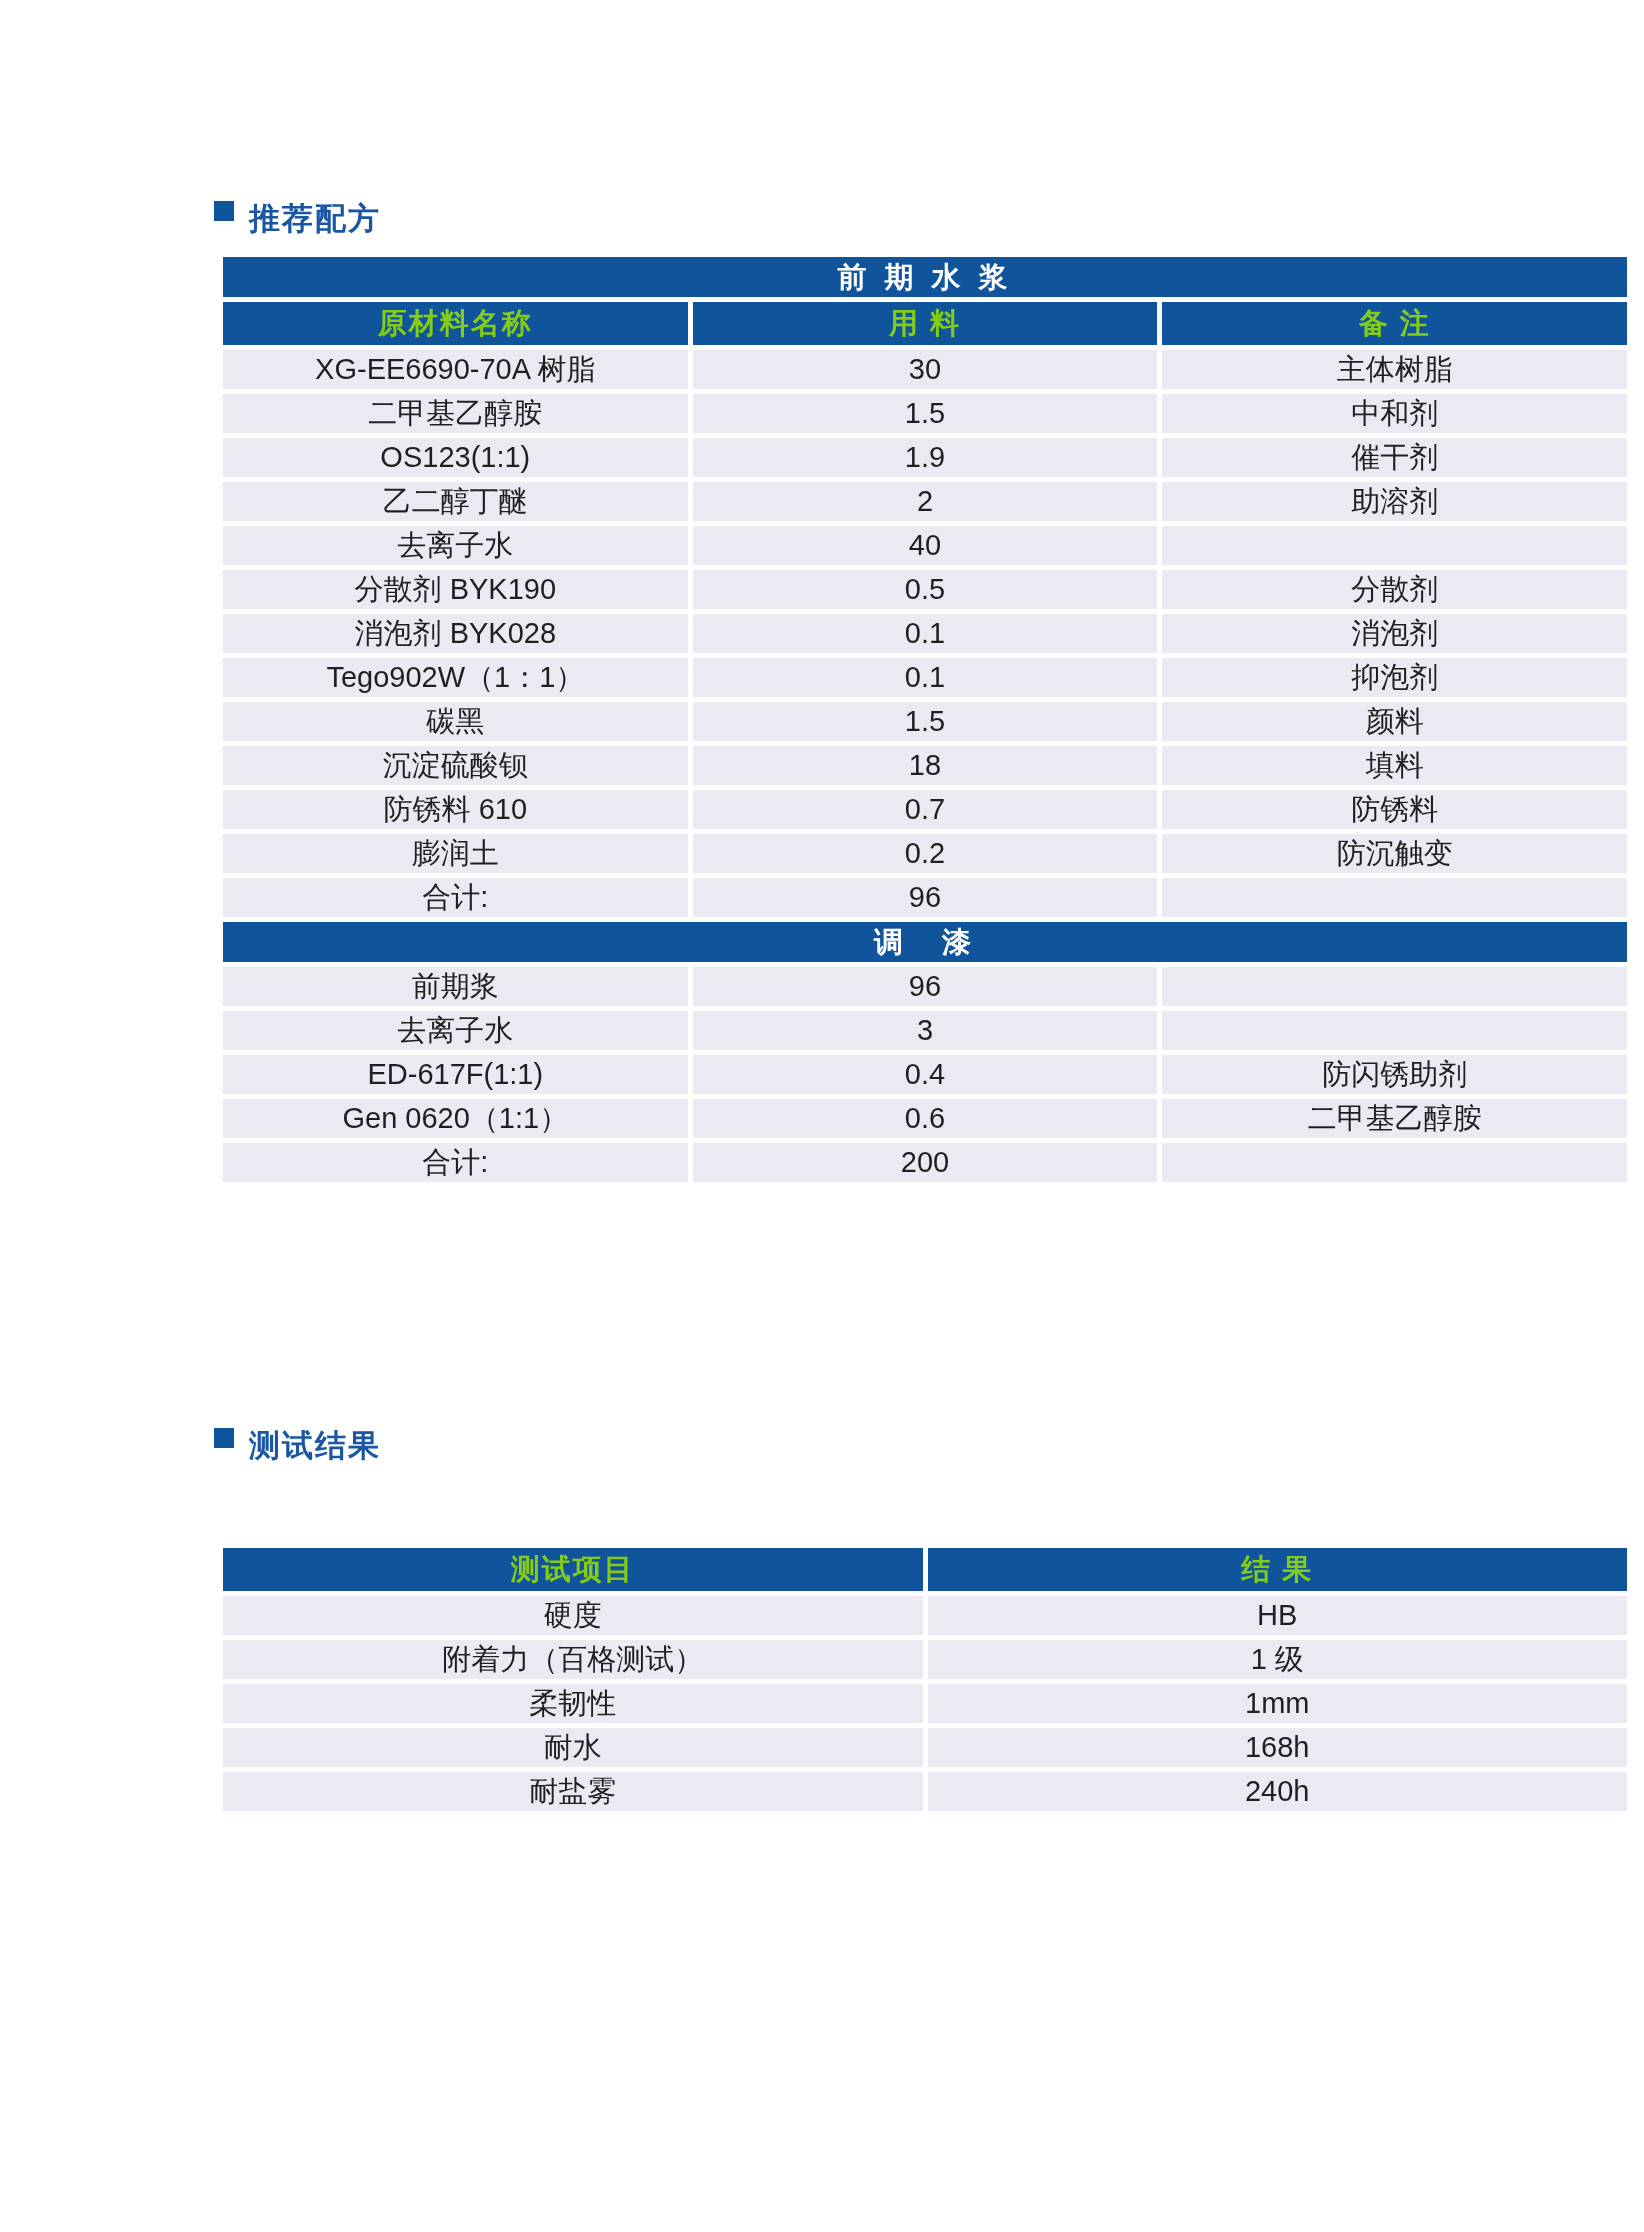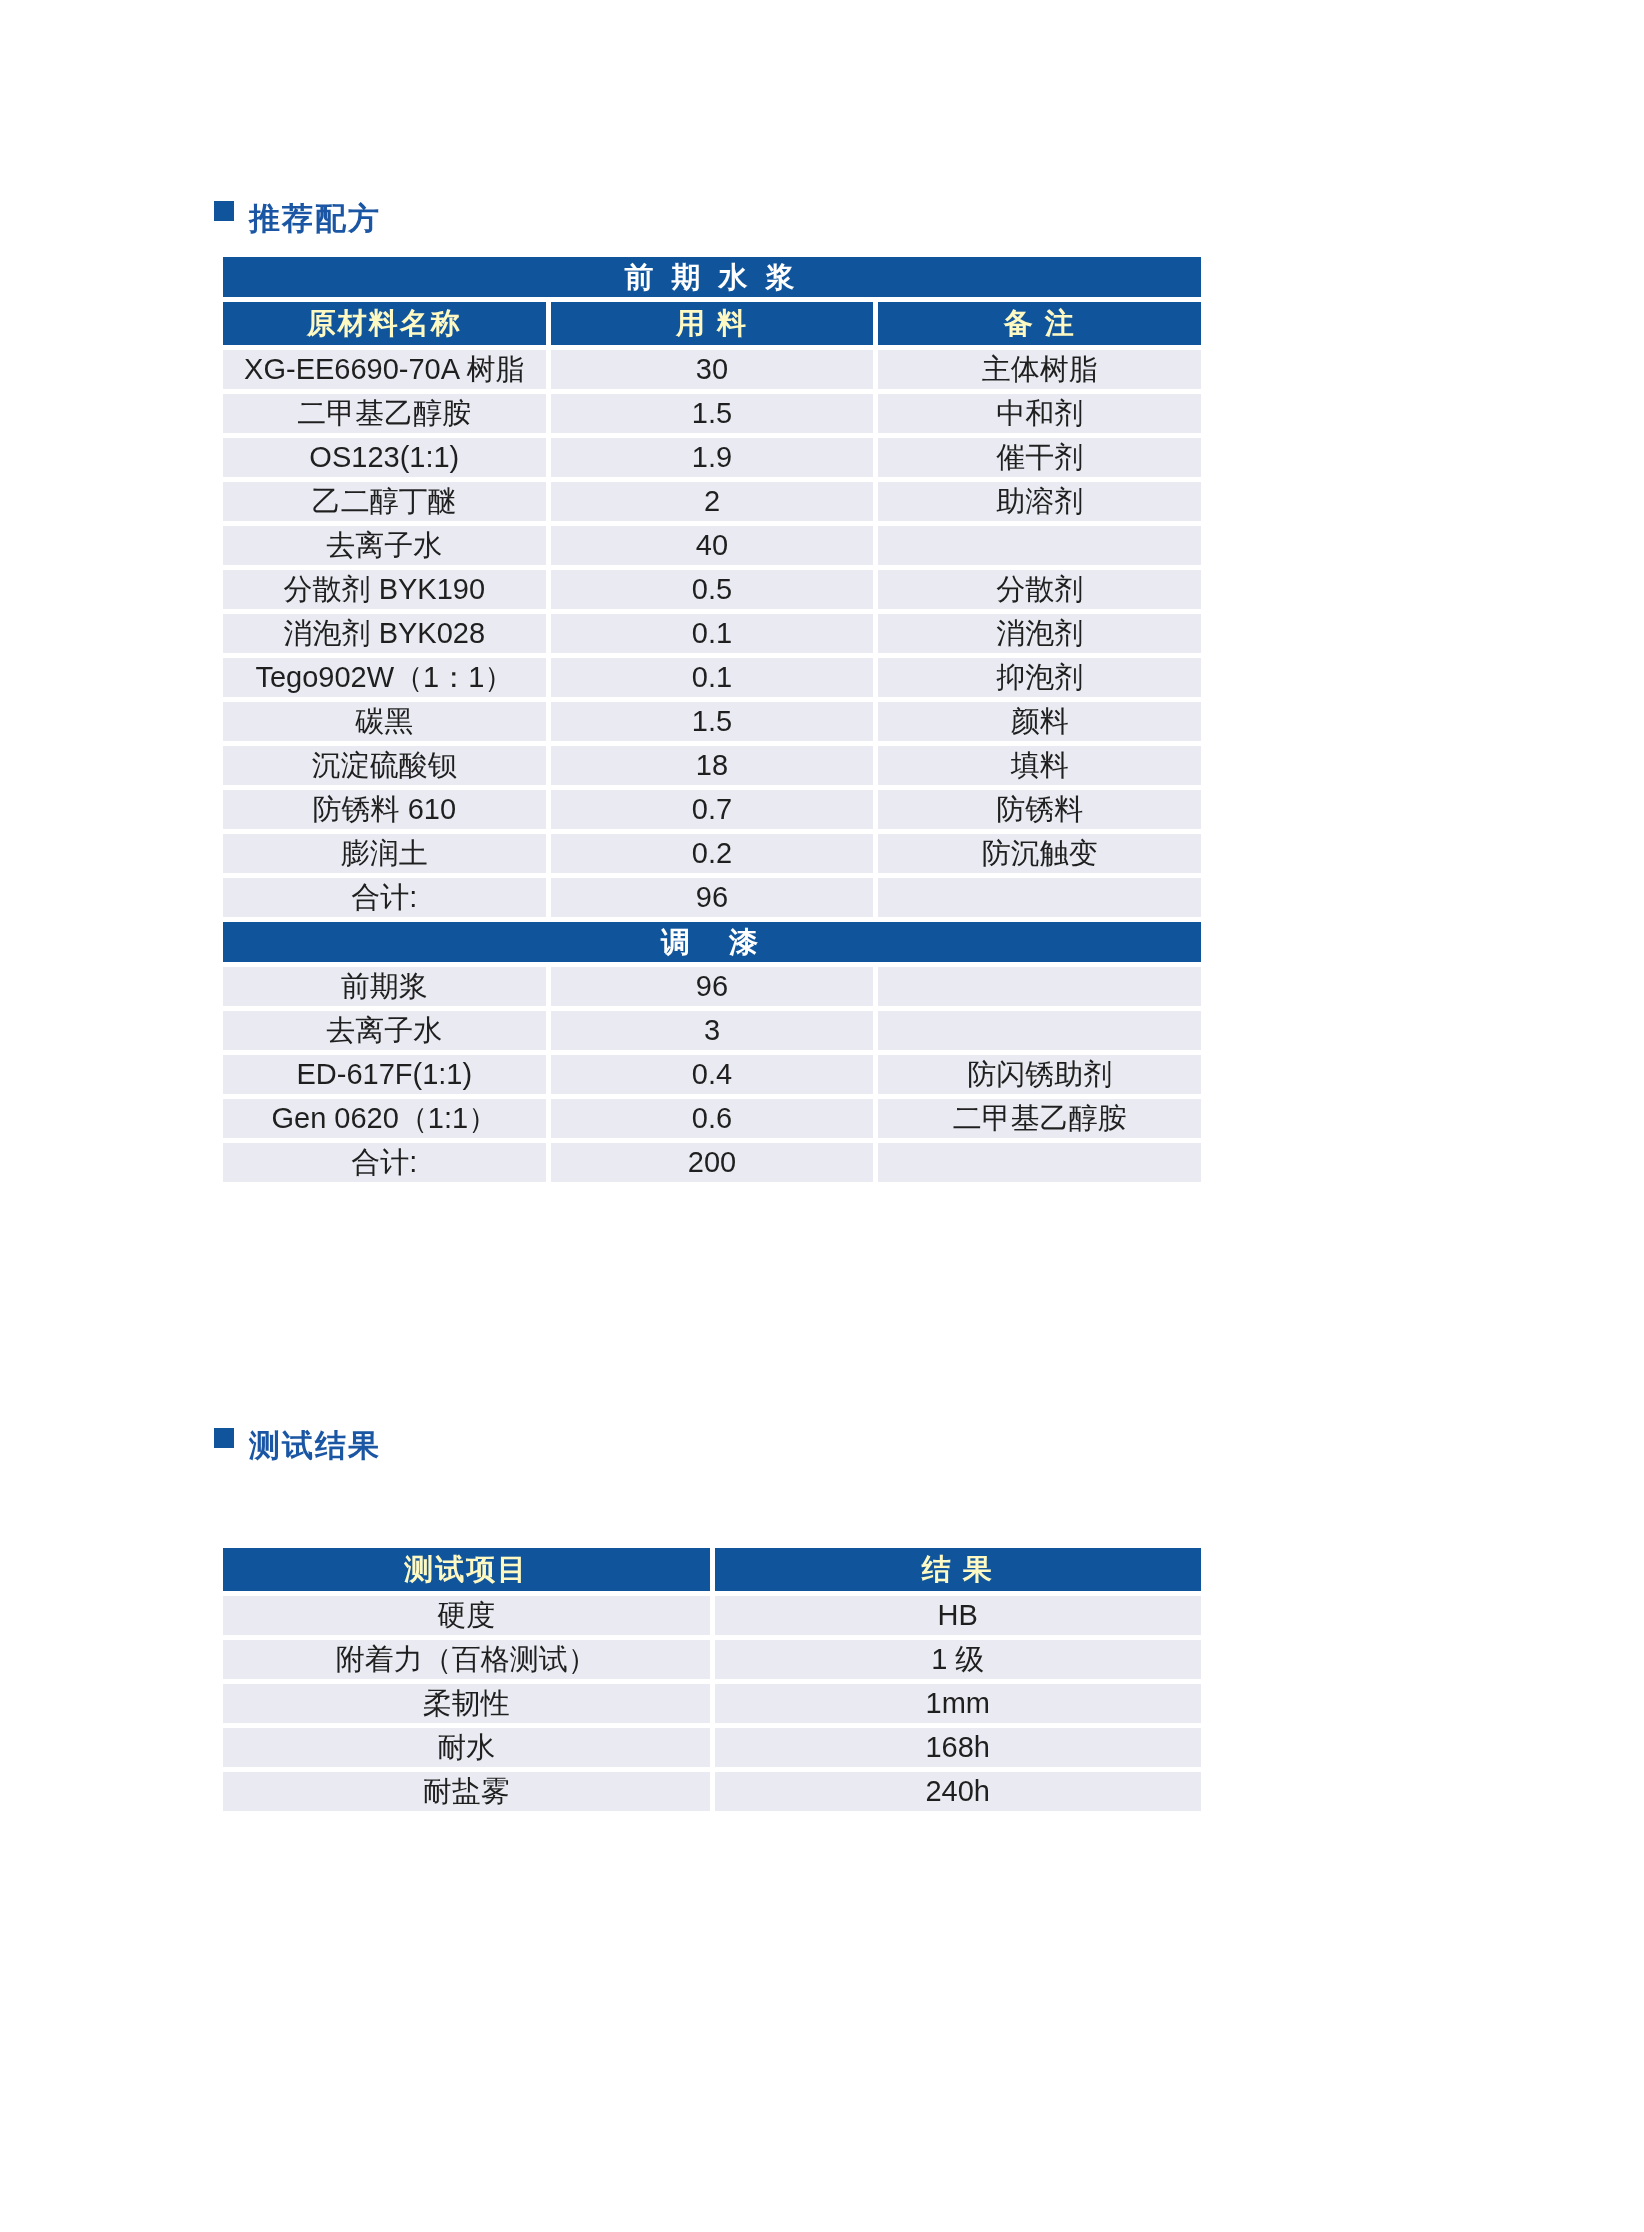--- a/index.html
+++ b/index.html
@@ -32,21 +32,21 @@
     letter-spacing: 2px;
     line-height: 1;
     padding-top: 2px;
   }
   #section1-header { top: 201px; }
   #section2-header { top: 1428px; }
 
   .tbl {
     position: absolute;
     left: 223px;
-    width: 978px;
+    width: 1404px;
     display: grid;
     gap: 5px;
   }
   #table1 { top: 257px; grid-template-columns: 1fr 1fr 1fr; }
   #table2 { top: 1548px; grid-template-columns: 1fr 1fr; }
 
   .tbl .row { display: contents; }
 
   .cell {
     display: flex;
@@ -60,21 +60,21 @@
     grid-column: 1 / -1;
     height: 40px;
     background: #10549B;
     color: #ffffff;
     font-weight: bold;
     letter-spacing: 5px;
   }
   .th {
     height: 43px;
     background: #10549B;
-    color: #fef9c3;
+    color: #84cc16;
     font-weight: bold;
     letter-spacing: 2px;
   }
   .td {
     height: 39px;
     background: #EAEBF2;
     color: #1f1f1f;
   }
 </style>
 </head>

